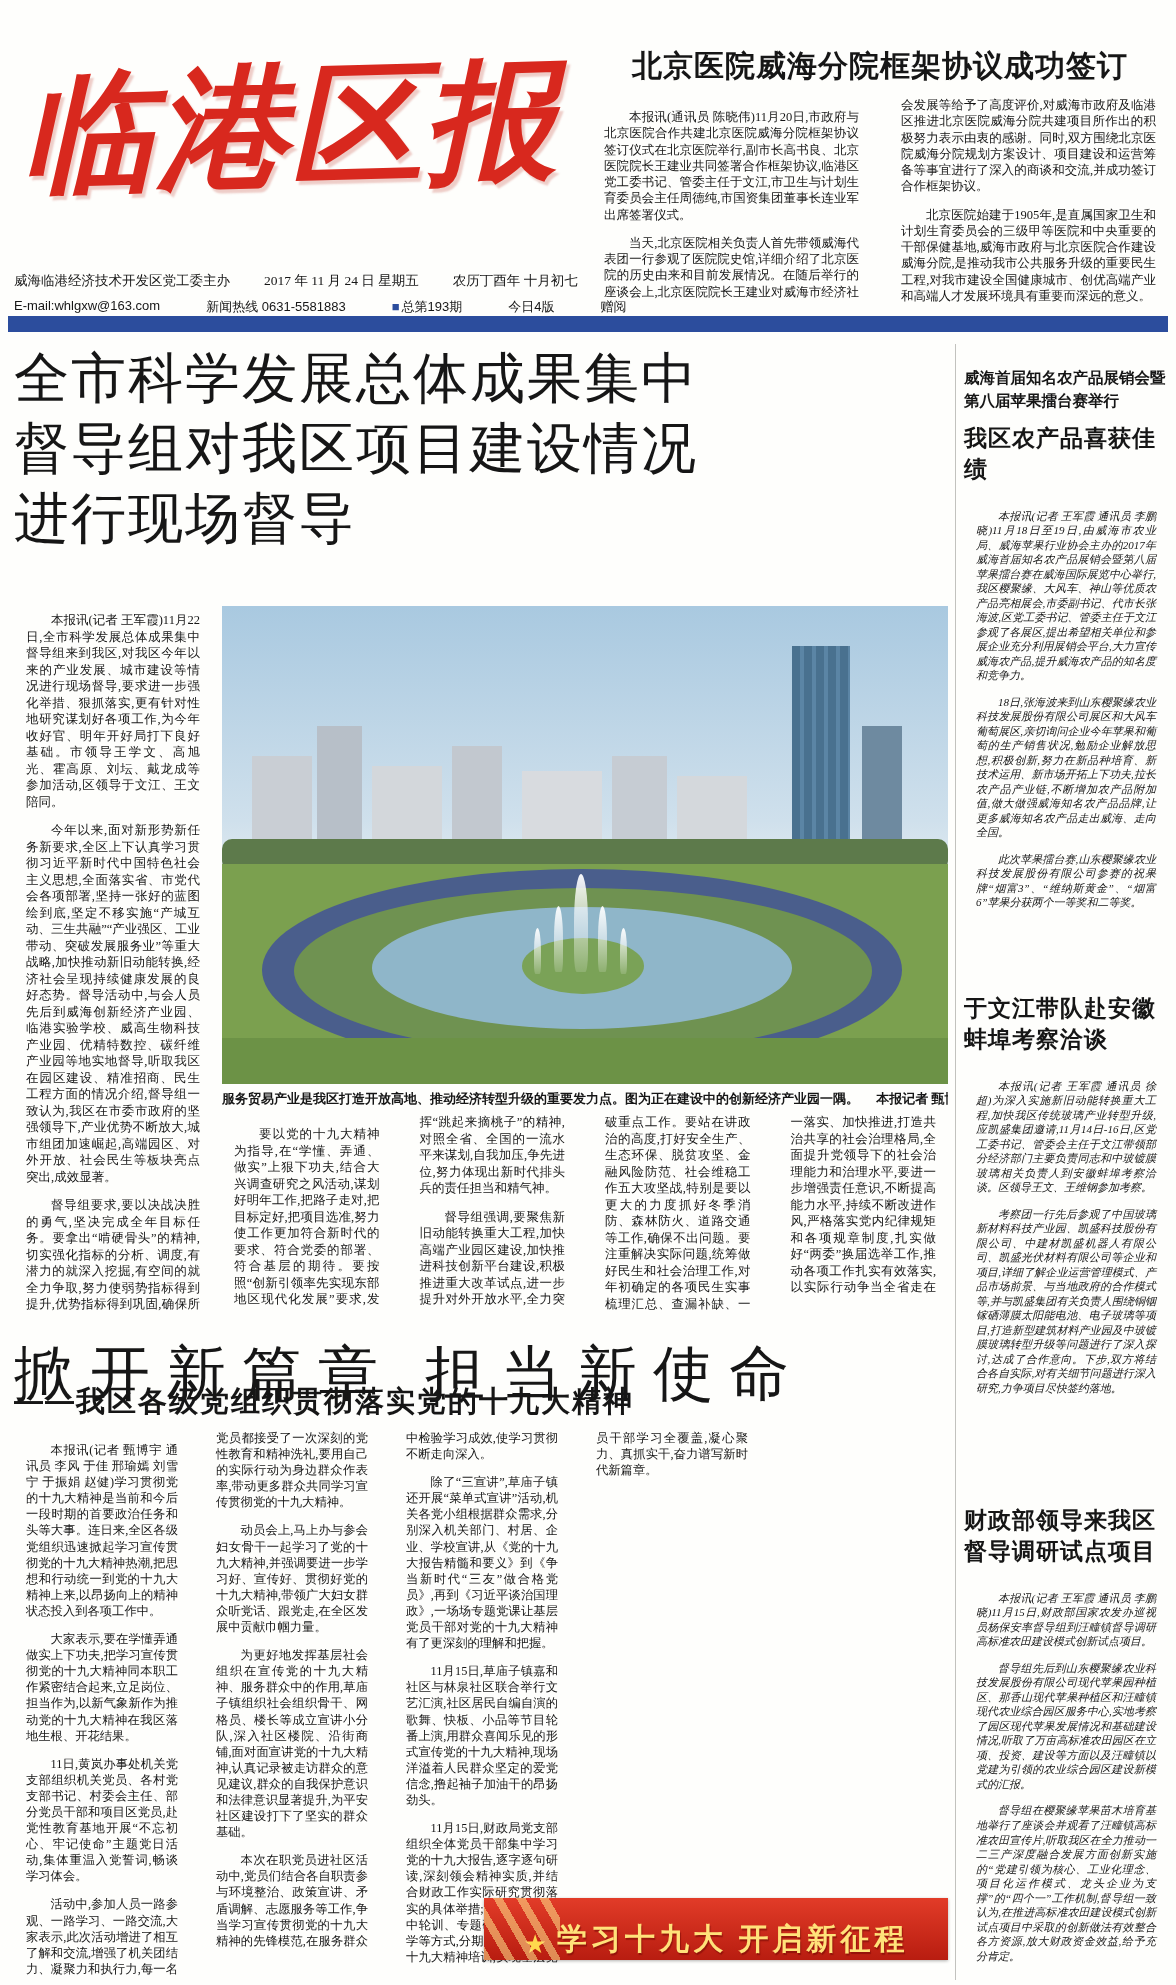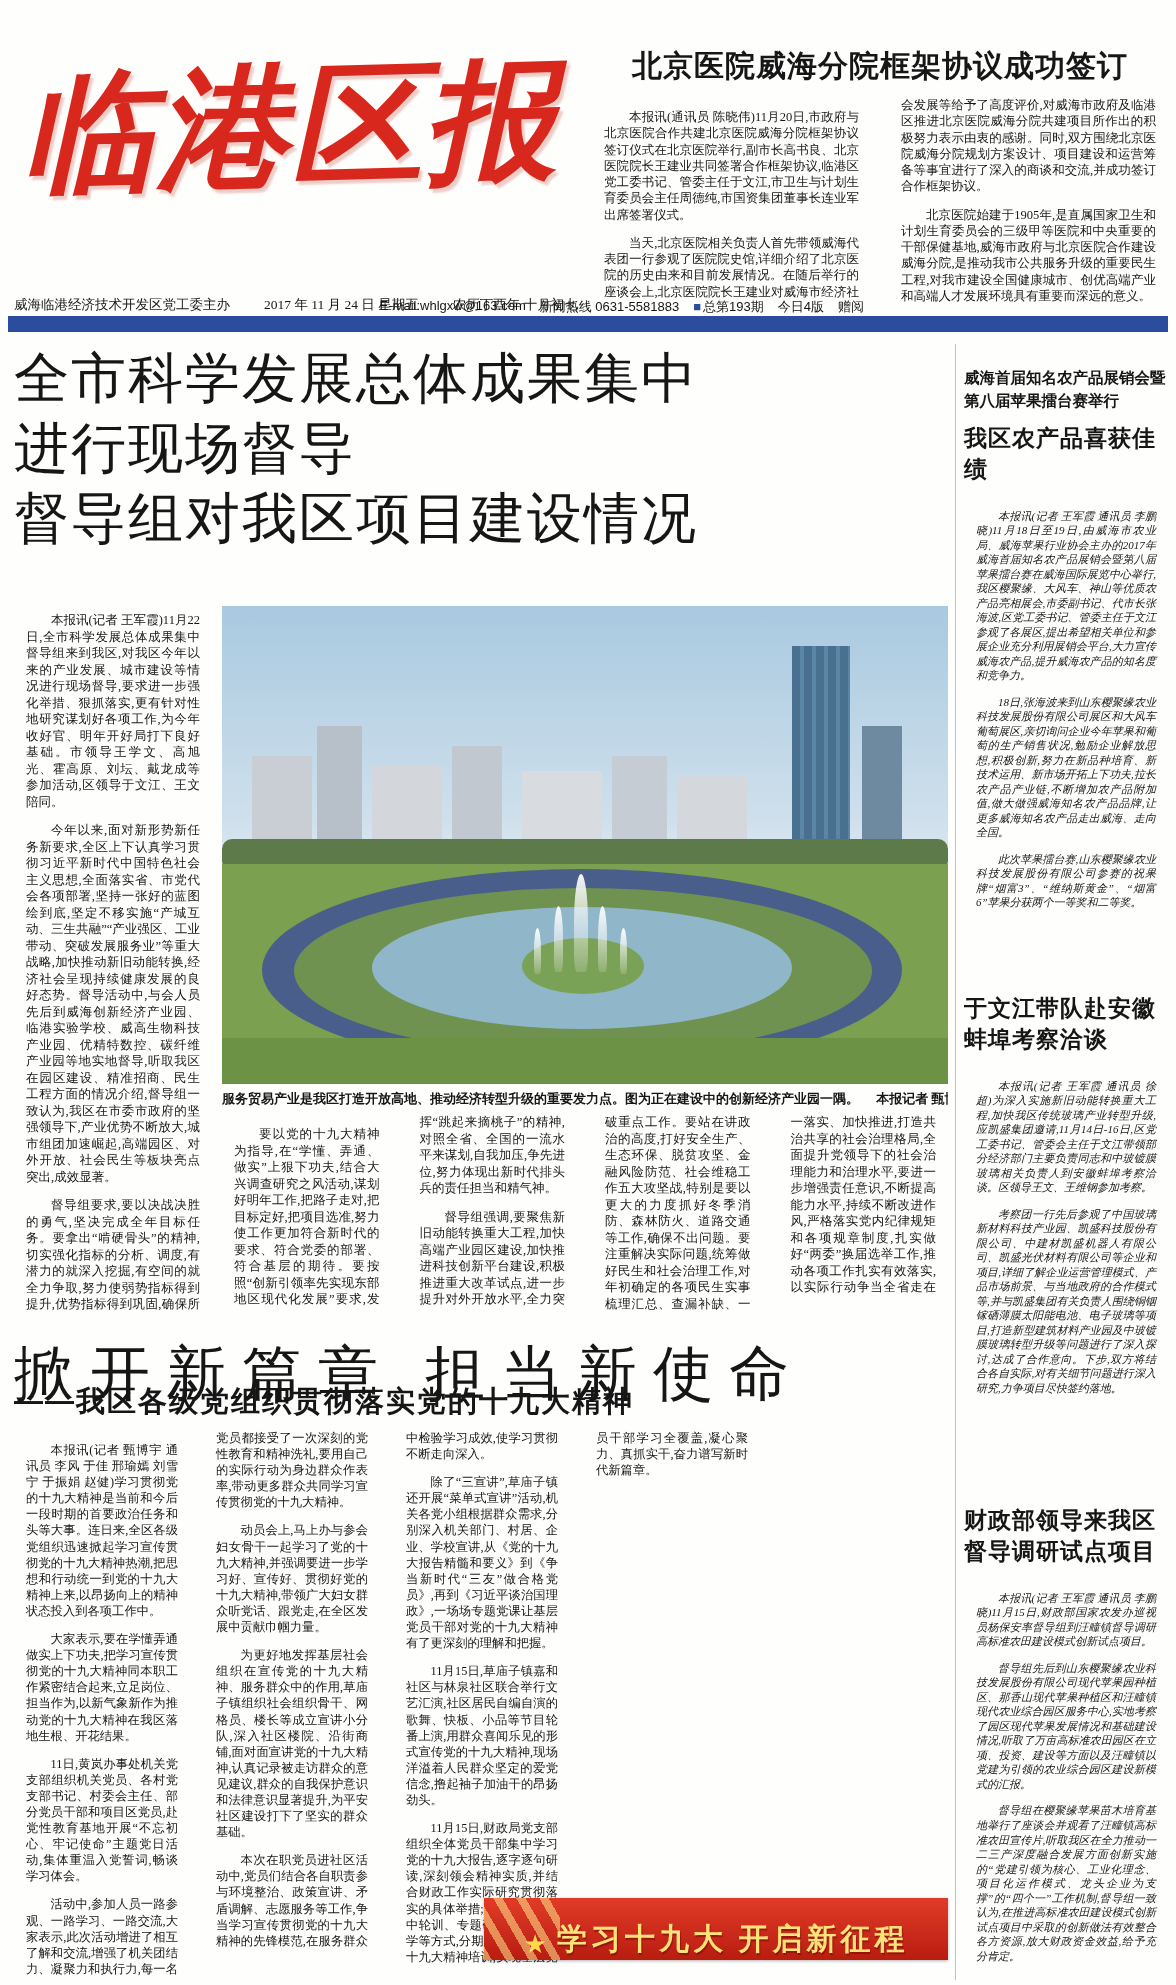--- a/index.html
+++ b/index.html
@@ -11,23 +11,23 @@
   .masthead-title{font-size:132px;font-weight:bold;font-style:italic;color:#d8281e;
             letter-spacing:2px;transform:rotate(-1.5deg);white-space:nowrap;
             text-shadow:3px 4px 2px rgba(180,30,20,.22);}
   
   .top-article{position:absolute;left:592px;top:46px;width:576px;}
   .top-article h1{margin:0 0 10px 0;font-size:30px;font-weight:900;text-align:center;letter-spacing:1px;font-family:Liberation Serif, serif;}
   .top-article .body{column-count:2;column-gap:18px;height:212px;overflow:hidden;
             font-size:12.5px;line-height:1.3;text-align:justify;}
   p{margin:12px;text-indent:2em;}
   
-  .info1{position:absolute;left:14px;top:272px;width:850px;font-size:13.5px;display:flex;gap:34px;white-space:nowrap;margin-top:24px;}
-  .info2{position:absolute;left:14px;top:298px;width:850px;font-size:13px;display:flex;gap:14px;white-space:nowrap;
-         font-family:"Liberation Sans","DejaVu Sans",sans-serif;justify-content:flex-end;}
+  .info1{position:absolute;left:14px;top:272px;width:850px;font-size:13.5px;display:flex;gap:34px;white-space:nowrap;}
+  .info2{position:absolute;left:14px;top:298px;width:850px;font-size:13px;display:flex;gap:46px;white-space:nowrap;
+         font-family:"Liberation Sans","DejaVu Sans",sans-serif;}
   .issue-square{color:#2c4d9d;margin-right:2px;}
   .blue-bar{position:absolute;left:8px;top:316px;width:1160px;height:16px;background:#2c4d9d;}
   
   .main-headline{position:absolute;left:14px;top:344px;width:935px;
         font-size:55px;font-weight:400;line-height:1.27;letter-spacing:2px;}
   .main-col1{position:absolute;left:14px;top:600px;width:198px;height:712px;overflow:hidden;
         font-size:12.5px;line-height:1.32;text-align:justify;}
   .photo{position:absolute;left:222px;top:606px;width:726px;height:478px;overflow:hidden;background:#cfe0ec;}
   .caption{position:absolute;left:222px;top:1090px;width:726px;font-size:13px;font-weight:bold;white-space:nowrap;overflow:hidden;}
   .caption .credit{margin-left:14px;}
@@ -97,22 +97,22 @@
     <span>E-mail:whlgxw@163.com</span>
     <span>新闻热线 0631-5581883</span>
     <span><span class="issue-square">■</span><span>总第193期</span></span>
     <span>今日4版</span>
     <span>赠阅</span>
   </div>
   <div class="blue-bar"></div>
 
   <div class="main-headline">
     <div>全市科学发展总体成果集中</div>
+    <div>督导组对我区项目建设情况</div>
     <div>进行现场督导</div>
-    <div>督导组对我区项目建设情况</div>
   </div>
 
   <div class="main-col1">
       <p>本报讯(记者 王军霞)11月22日,全市科学发展总体成果集中督导组来到我区,对我区今年以来的产业发展、城市建设等情况进行现场督导,要求进一步强化举措、狠抓落实,更有针对性地研究谋划好各项工作,为今年收好官、明年开好局打下良好基础。市领导王学文、高旭光、霍高原、刘坛、戴龙成等参加活动,区领导于文江、王文陪同。</p>
       <p>今年以来,面对新形势新任务新要求,全区上下认真学习贯彻习近平新时代中国特色社会主义思想,全面落实省、市党代会各项部署,坚持一张好的蓝图绘到底,坚定不移实施“产城互动、三生共融”“产业强区、工业带动、突破发展服务业”等重大战略,加快推动新旧动能转换,经济社会呈现持续健康发展的良好态势。督导活动中,与会人员先后到威海创新经济产业园、临港实验学校、威高生物科技产业园、优精特数控、碳纤维产业园等地实地督导,听取我区在园区建设、精准招商、民生工程方面的情况介绍,督导组一致认为,我区在市委市政府的坚强领导下,产业优势不断放大,城市组团加速崛起,高端园区、对外开放、社会民生等板块亮点突出,成效显著。</p>
       <p>督导组要求,要以决战决胜的勇气,坚决完成全年目标任务。要拿出“啃硬骨头”的精神,切实强化指标的分析、调度,有潜力的就深入挖掘,有空间的就全力争取,努力使弱势指标得到提升,优势指标得到巩固,确保所有考核项目位次前移,更好地服务和支撑全市发展保持全省第一方阵。</p>
     </div>
 
   <div class="photo">
     <div class="sky"></div>

